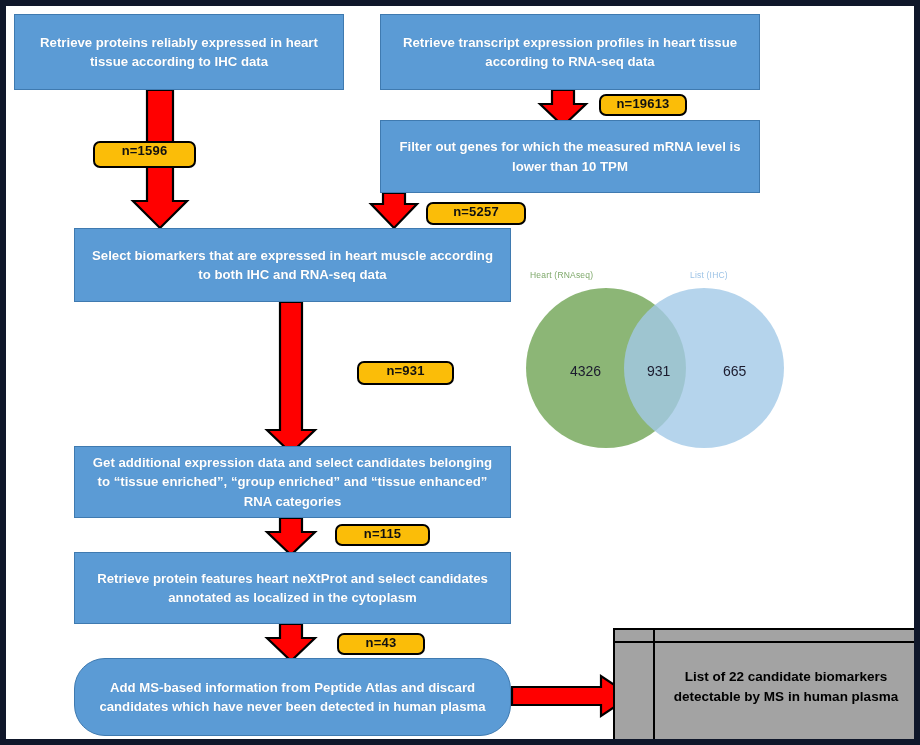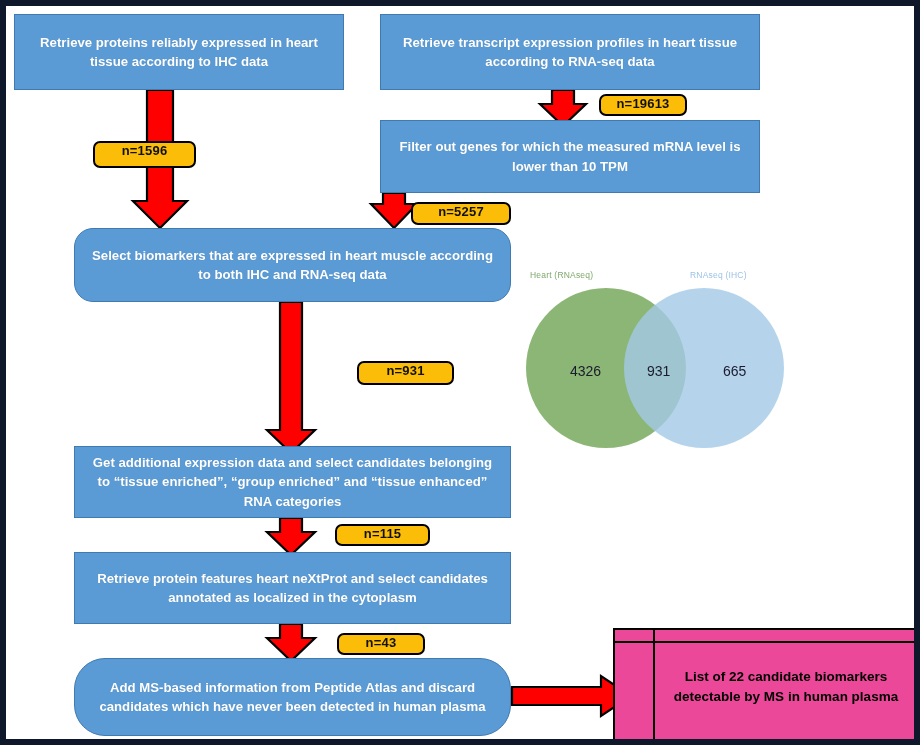--- a/index.html
+++ b/index.html
@@ -35,21 +35,21 @@
     justify-content: center;
     padding: 4px 12px;
     text-shadow: 0 0 1px rgba(0,0,0,0.15);
   }
   .pbox span { display: block; }
 
   
   .greenbox {
     position: absolute;
     box-sizing: border-box;
-    background: #ec4899;
+    background: #a3a3a3;
     border: 2px solid #000000;
     display: flex;
     align-items: stretch;
   }
   .greenbox .gb-left {
     width: 40px;
     border-right: 2px solid #000000;
     box-sizing: border-box;
   }
   .greenbox .gb-right {
@@ -176,21 +176,21 @@
   </div>
 
   <div class="pbox" style="left:374px; top:8px; width:380px; height:76px;">
     <span>Retrieve transcript expression profiles in heart tissue according to RNA-seq data</span>
   </div>
 
   <div class="pbox" style="left:374px; top:114px; width:380px; height:73px;">
     <span>Filter out genes for which the measured mRNA level is lower than 10 TPM</span>
   </div>
 
-  <div class="pbox" style="left:68px; top:222px; width:437px; height:74px;border-radius:19px;">
+  <div class="pbox" style="left:68px; top:222px; width:437px; height:74px;">
     <span>Select biomarkers that are expressed in heart muscle according to both IHC and RNA-seq data</span>
   </div>
 
   <div class="pbox" style="left:68px; top:440px; width:437px; height:72px;">
     <span>Get additional expression data and select candidates belonging to “tissue enriched”, “group enriched” and “tissue enhanced” RNA categories</span>
   </div>
 
   <div class="pbox" style="left:68px; top:546px; width:437px; height:72px;">
     <span>Retrieve protein features heart neXtProt and select candidates annotated as localized in the cytoplasm</span>
   </div>
@@ -208,39 +208,39 @@
   </div>
 
   <div class="badge" style="left:593px; top:88px; width:88px; height:22px;">
     <span>n=19613</span>
   </div>
 
   <div class="badge" style="left:40px; top:135px; width:103px; height:27px;margin-left:47px;">
     <span>n=1596</span>
   </div>
 
-  <div class="badge" style="left:405px; top:196px; width:100px; height:23px;">
+  <div class="badge" style="left:420px; top:196px; width:100px; height:23px;">
     <span>n=5257</span>
   </div>
 
   <div class="badge" style="left:351px; top:355px; width:97px; height:24px;">
     <span>n=931</span>
   </div>
 
   <div class="badge" style="left:329px; top:518px; width:95px; height:22px;">
     <span>n=115</span>
   </div>
 
   <div class="badge" style="left:331px; top:627px; width:88px; height:22px;">
     <span>n=43</span>
   </div>
 
   <div id="venn">
     <div class="venn-label left">Heart (RNAseq)</div>
-    <div class="venn-label right">RNAseq (IHC)</div>
+    <div class="venn-label right">List (IHC)</div>
     <div class="venn-circle green"></div>
     <div class="venn-circle blue"></div>
     <div class="venn-num n-left">4326</div>
     <div class="venn-num n-center">931</div>
     <div class="venn-num n-right">665</div>
   </div>
 
 </div>
 
 </body></html>

